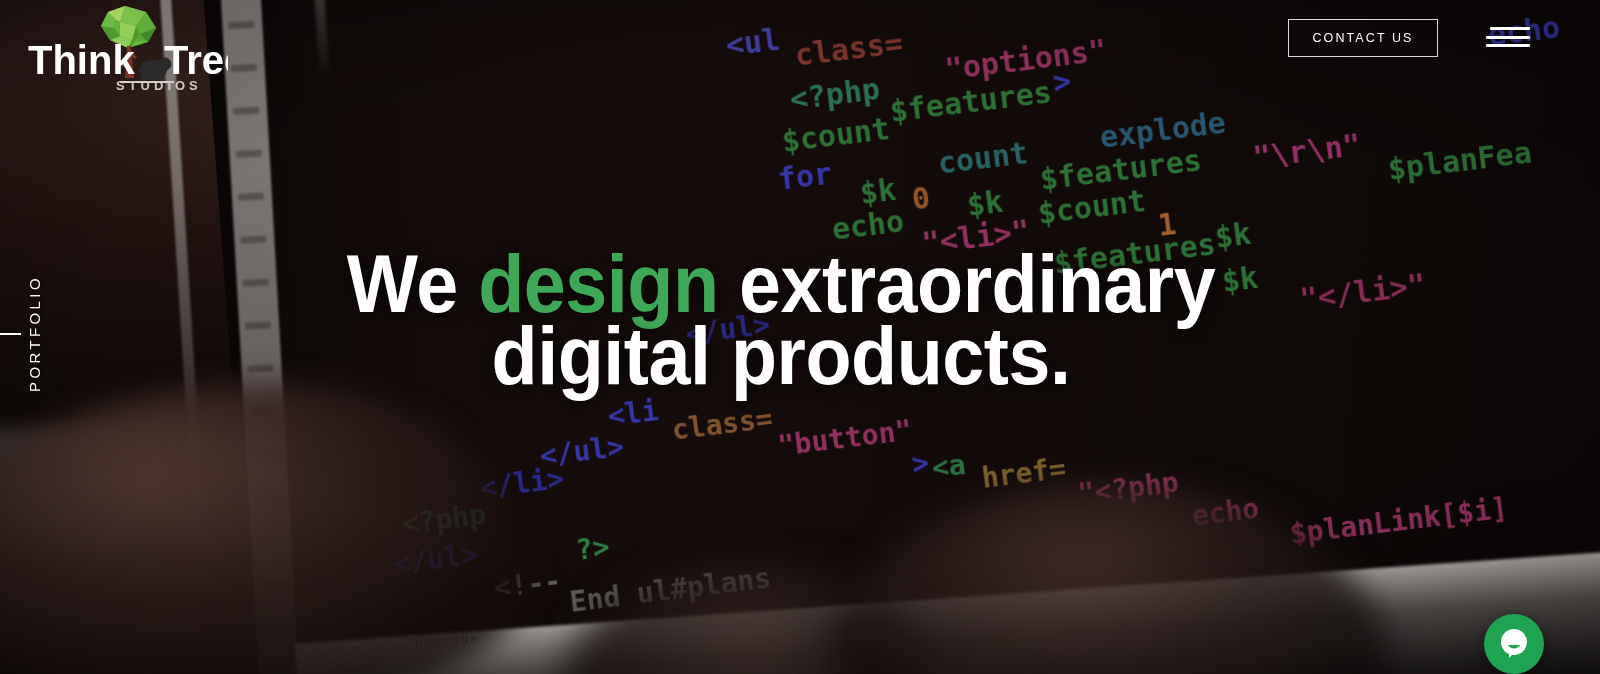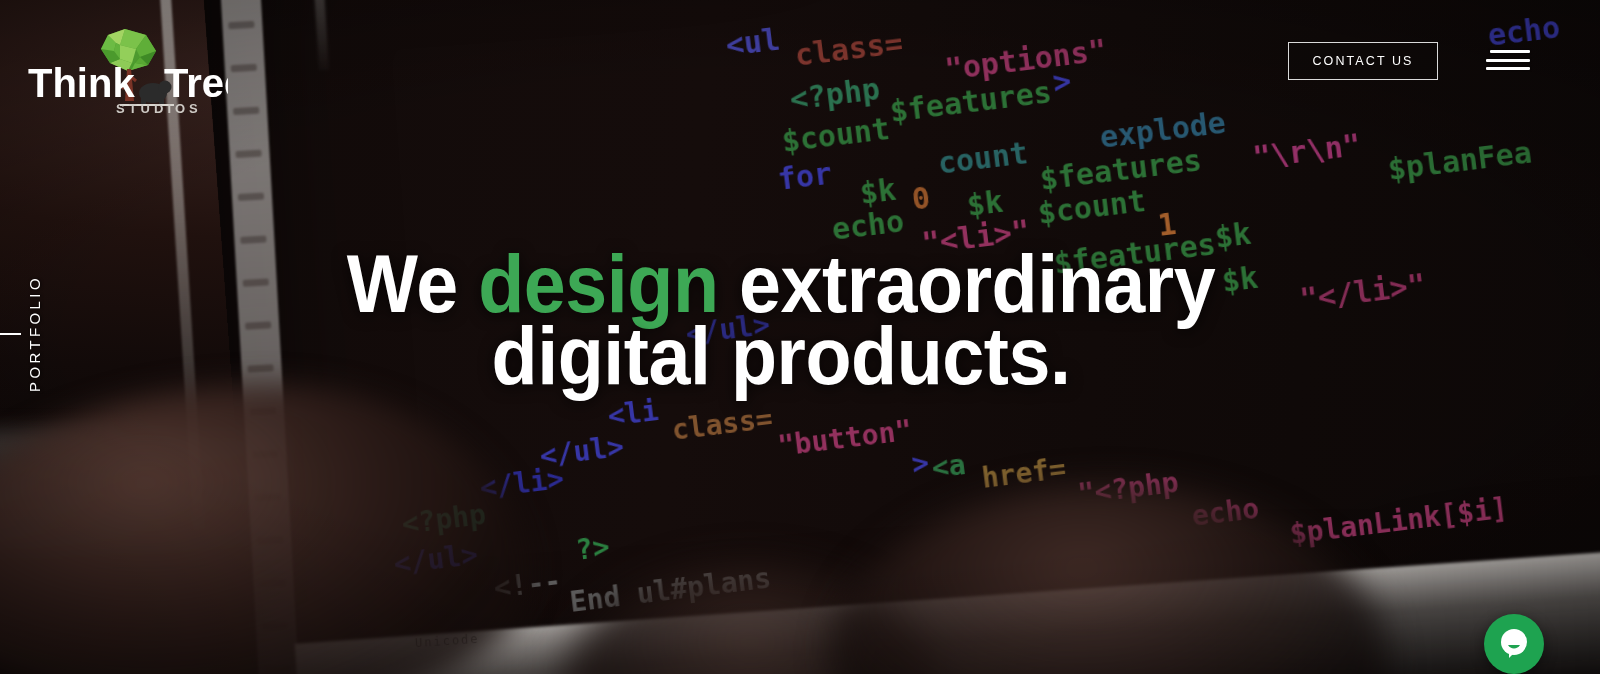--- a/index.html
+++ b/index.html
@@ -127,21 +127,20 @@
     position:absolute;
     transform-origin:0 50%;
     filter:blur(.55px);
     opacity:.92;
   }
 
   
   .header {
     position:absolute; left:0; top:0; width:1600px; height:80px;
     z-index:30;
-    margin-top:23px;
   }
   .logo {
     position:absolute; left:28px; top:2px;
     width:200px; height:96px;
   }
   .logo svg { display:block; }
 
   .btn-contact {
     position:absolute; left:1288px; top:19px;
     width:150px; height:38px;

